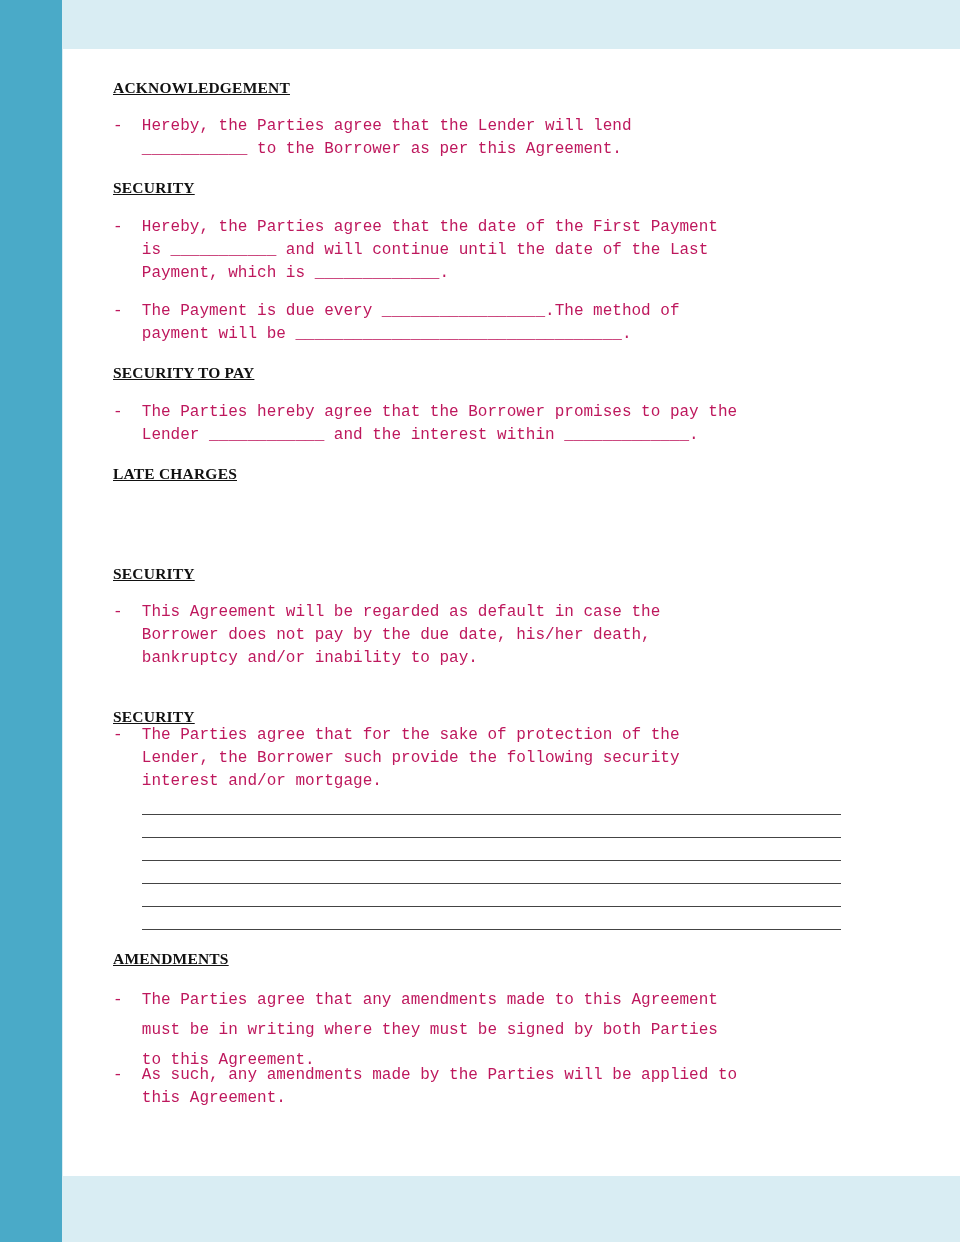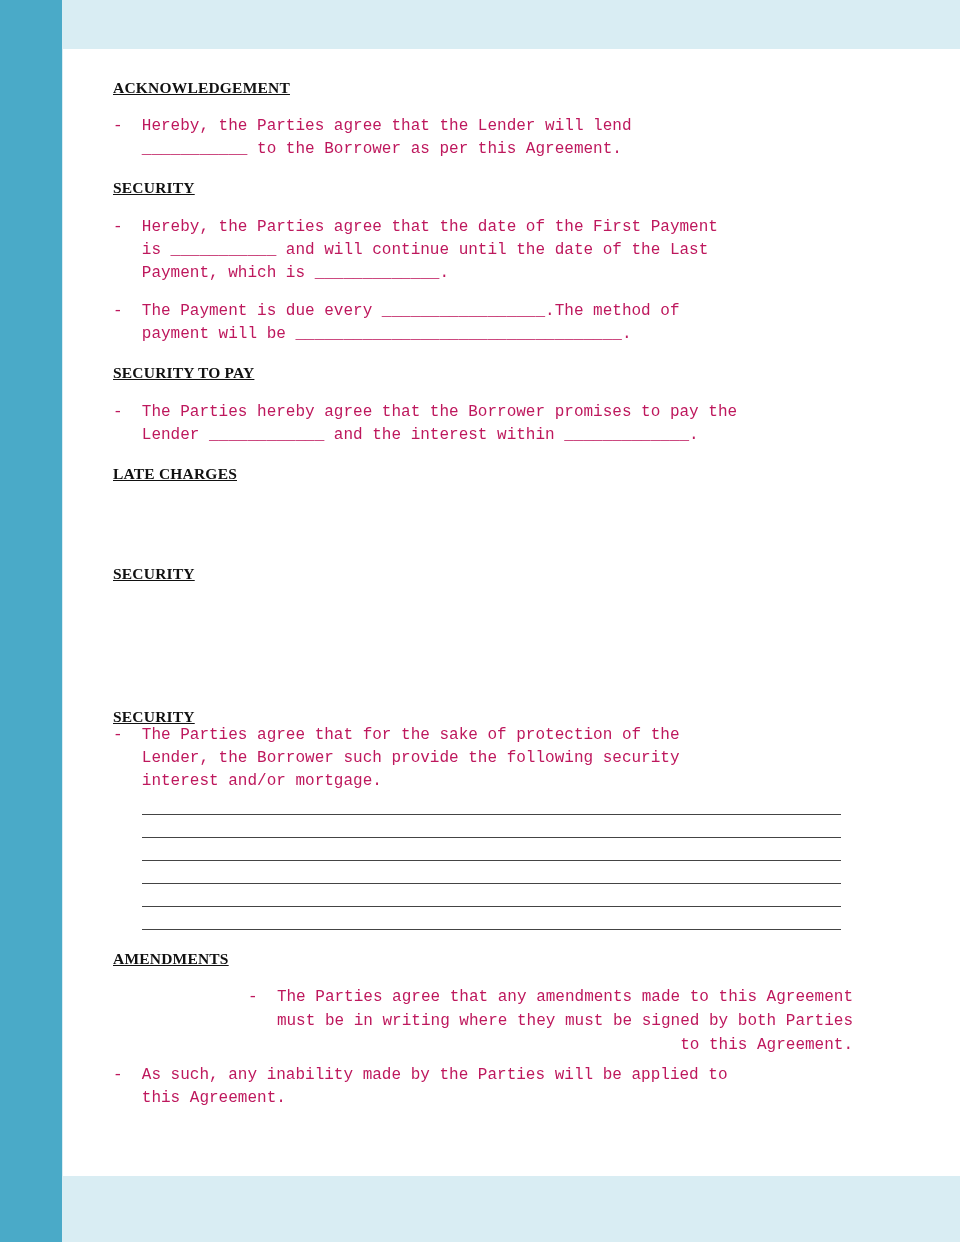--- a/index.html
+++ b/index.html
@@ -21,21 +21,21 @@
     position: absolute; left: 50px;
     font-family: "Liberation Serif", "DejaVu Serif", serif;
     font-weight: bold; font-size: 15.5px; text-decoration: underline;
     color: #111; letter-spacing: 0.2px;
   }
   .para {
     position: absolute; left: 50px; width: 740px;
     font-size: 16px; line-height: 23px; white-space: pre;
     color: #be185d;
   }
-  .para.tight { line-height: 24px; text-align: right; }
+  .para.tight { line-height: 30px; }
   .rule {
     position: absolute; left: 79px; width: 699px; height: 0;
     border-top: 1.5px solid #444;
   }
 </style>
 </head>
 <body>
 
 <div class="side-strip"></div>
 
@@ -52,35 +52,38 @@
    is ___________ and will continue until the date of the Last
    Payment, which is _____________.</div>
 
   <div class="heading" style="top:315px">SECURITY TO PAY</div>
   <div class="para" style="top:352px">-  The Parties hereby agree that the Borrower promises to pay the
    Lender ____________ and the interest within _____________.</div>
 
   <div class="heading" style="top:416px">LATE CHARGES</div>
 
   <div class="heading" style="top:516px">SECURITY</div>
+  <div class="para" style="top:552px">-  This Agreement will be regarded as default in case the
+   Borrower does not pay by the due date, his/her death,
+   bankruptcy and/or inability to pay.</div>
 
   <div class="heading" style="top:659px">SECURITY</div>
   <div class="para" style="top:675px">-  The Parties agree that for the sake of protection of the
    Lender, the Borrower such provide the following security
    interest and/or mortgage.</div>
 
   <div id="security-lines">
       <div class="rule" style="top: 765px;"></div>
       <div class="rule" style="top: 788px;"></div>
       <div class="rule" style="top: 811px;"></div>
       <div class="rule" style="top: 834px;"></div>
       <div class="rule" style="top: 857px;"></div>
       <div class="rule" style="top: 880px;"></div>
     </div>
 
   <div class="heading" style="top:901px">AMENDMENTS</div>
   <div class="para tight" style="top:936px">-  The Parties agree that any amendments made to this Agreement
    must be in writing where they must be signed by both Parties
    to this Agreement.</div>
-  <div class="para" style="top:1015px">-  As such, any inability made by the Parties will be applied to
+  <div class="para" style="top:1015px">-  As such, any amendments made by the Parties will be applied to
    this Agreement.</div>
 
 </div>
 
 </body></html>

